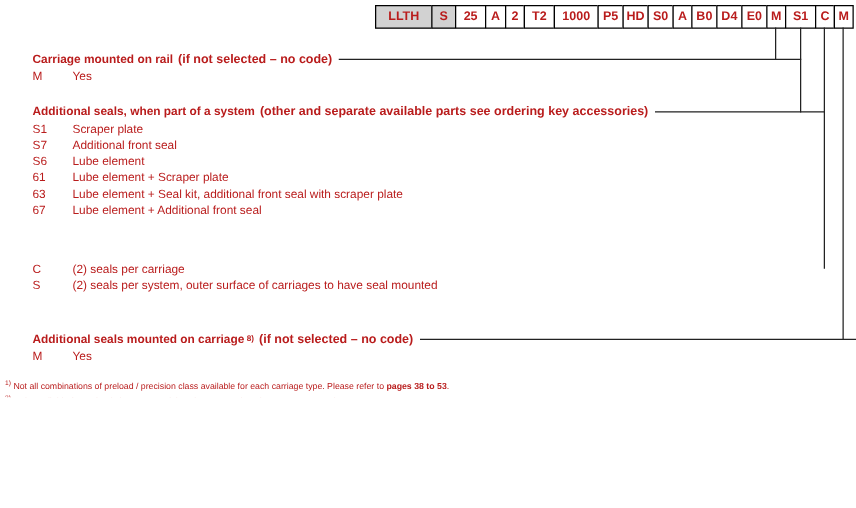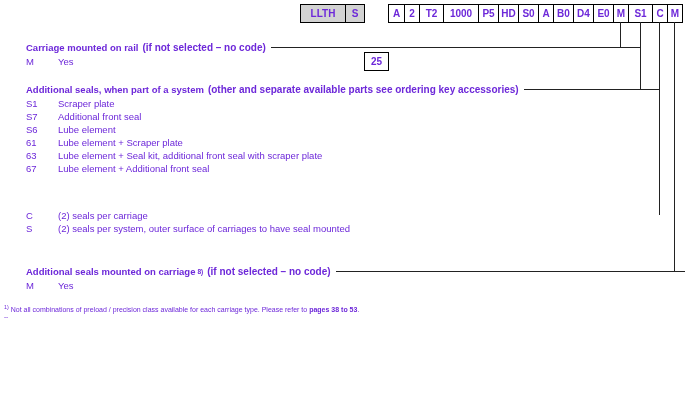--- a/index.html
+++ b/index.html
@@ -1,17 +1,17 @@
 <!DOCTYPE html>
 <html><head>
 <meta charset="utf-8">
 <style>
   html,body{margin:0;padding:0;background:#fff;}
   .page{position:relative;width:685px;height:318px;background:#ffffff;
-        font-family:"Liberation Sans","DejaVu Sans",sans-serif;color:#6d28d9;overflow:hidden;}
+        font-family:"Liberation Sans","DejaVu Sans",sans-serif;color:#b91c1c;overflow:hidden;}
   .code-row{position:absolute;top:4px;left:300px;display:flex;}
   .code-box{box-sizing:border-box;height:19px;border:1px solid #000;margin-left:-1px;
             text-align:center;font-weight:bold;font-size:10px;line-height:17px;background:#fff;flex:none;}
   .code-box:first-child{margin-left:0;}
   .drop{position:absolute;width:0;border-left:1px solid #222;}
   .sec{position:absolute;left:6px;margin-left:20px;}
   .sec-head{display:flex;align-items:center;height:13px;white-space:nowrap;}
   .sec-title{font-weight:bold;font-size:9.5px;}
   .sec-note{font-size:10px;margin-left:4px;font-weight:bold;}
   .sec-note:empty{margin-left:0;}
@@ -28,21 +28,21 @@
   .fn .b{font-weight:bold;}
 </style>
 </head>
 <body>
 
 <div class="page">
 
   <div class="code-row" id="code-row">
       <span class="code-box" style="width: 46px; background: rgb(210, 210, 210);">LLTH</span>
       <span class="code-box" style="width: 20px; background: rgb(210, 210, 210);">S</span>
-      <span class="code-box" style="width: 25px; margin-top: 48px;">25</span>
+      <span class="code-box" style="width: 25px;">25</span>
       <span class="code-box" style="width: 17px;">A</span>
       <span class="code-box" style="width: 16px;">2</span>
       <span class="code-box" style="width: 25px;">T2</span>
       <span class="code-box" style="width: 36px;">1000</span>
       <span class="code-box" style="width: 21px;">P5</span>
       <span class="code-box" style="width: 21px;">HD</span>
       <span class="code-box" style="width: 21px;">S0</span>
       <span class="code-box" style="width: 16px;">A</span>
       <span class="code-box" style="width: 21px;">B0</span>
       <span class="code-box" style="width: 21px;">D4</span>

